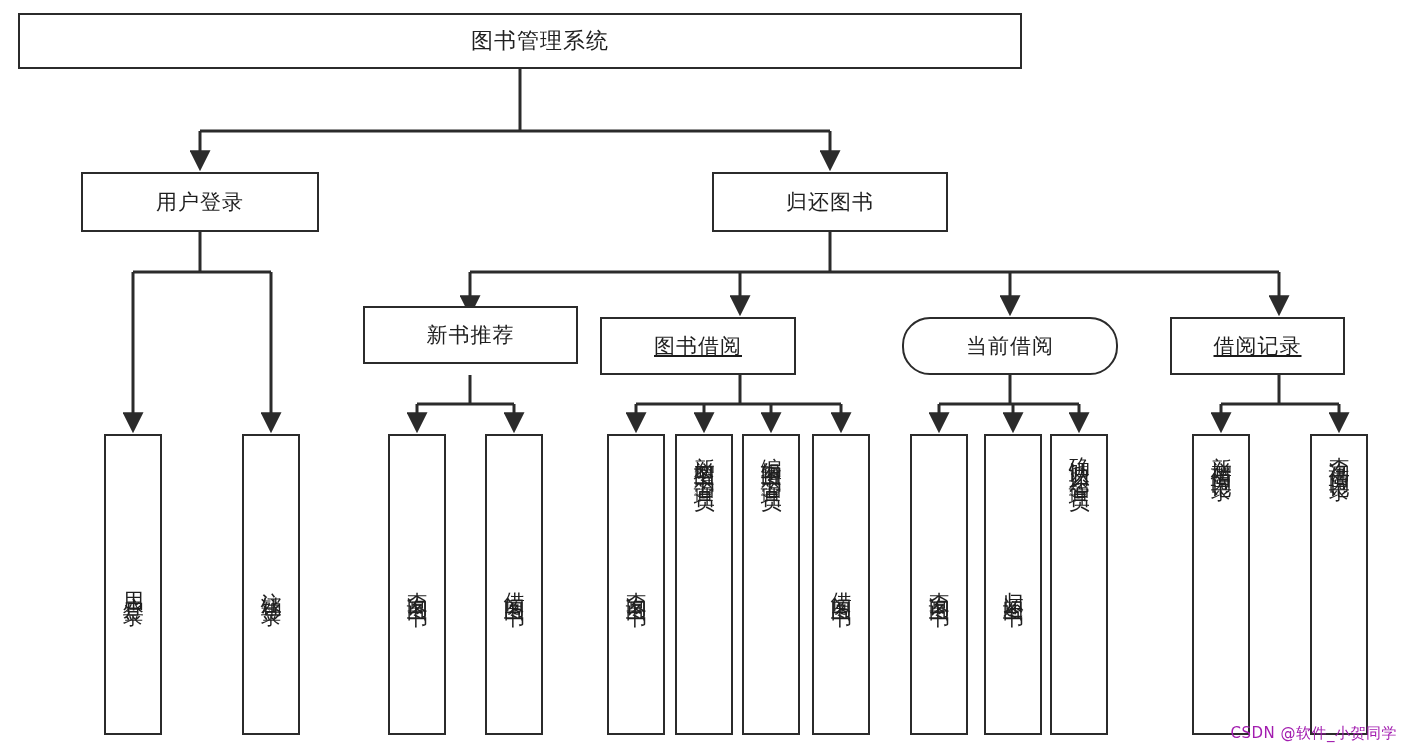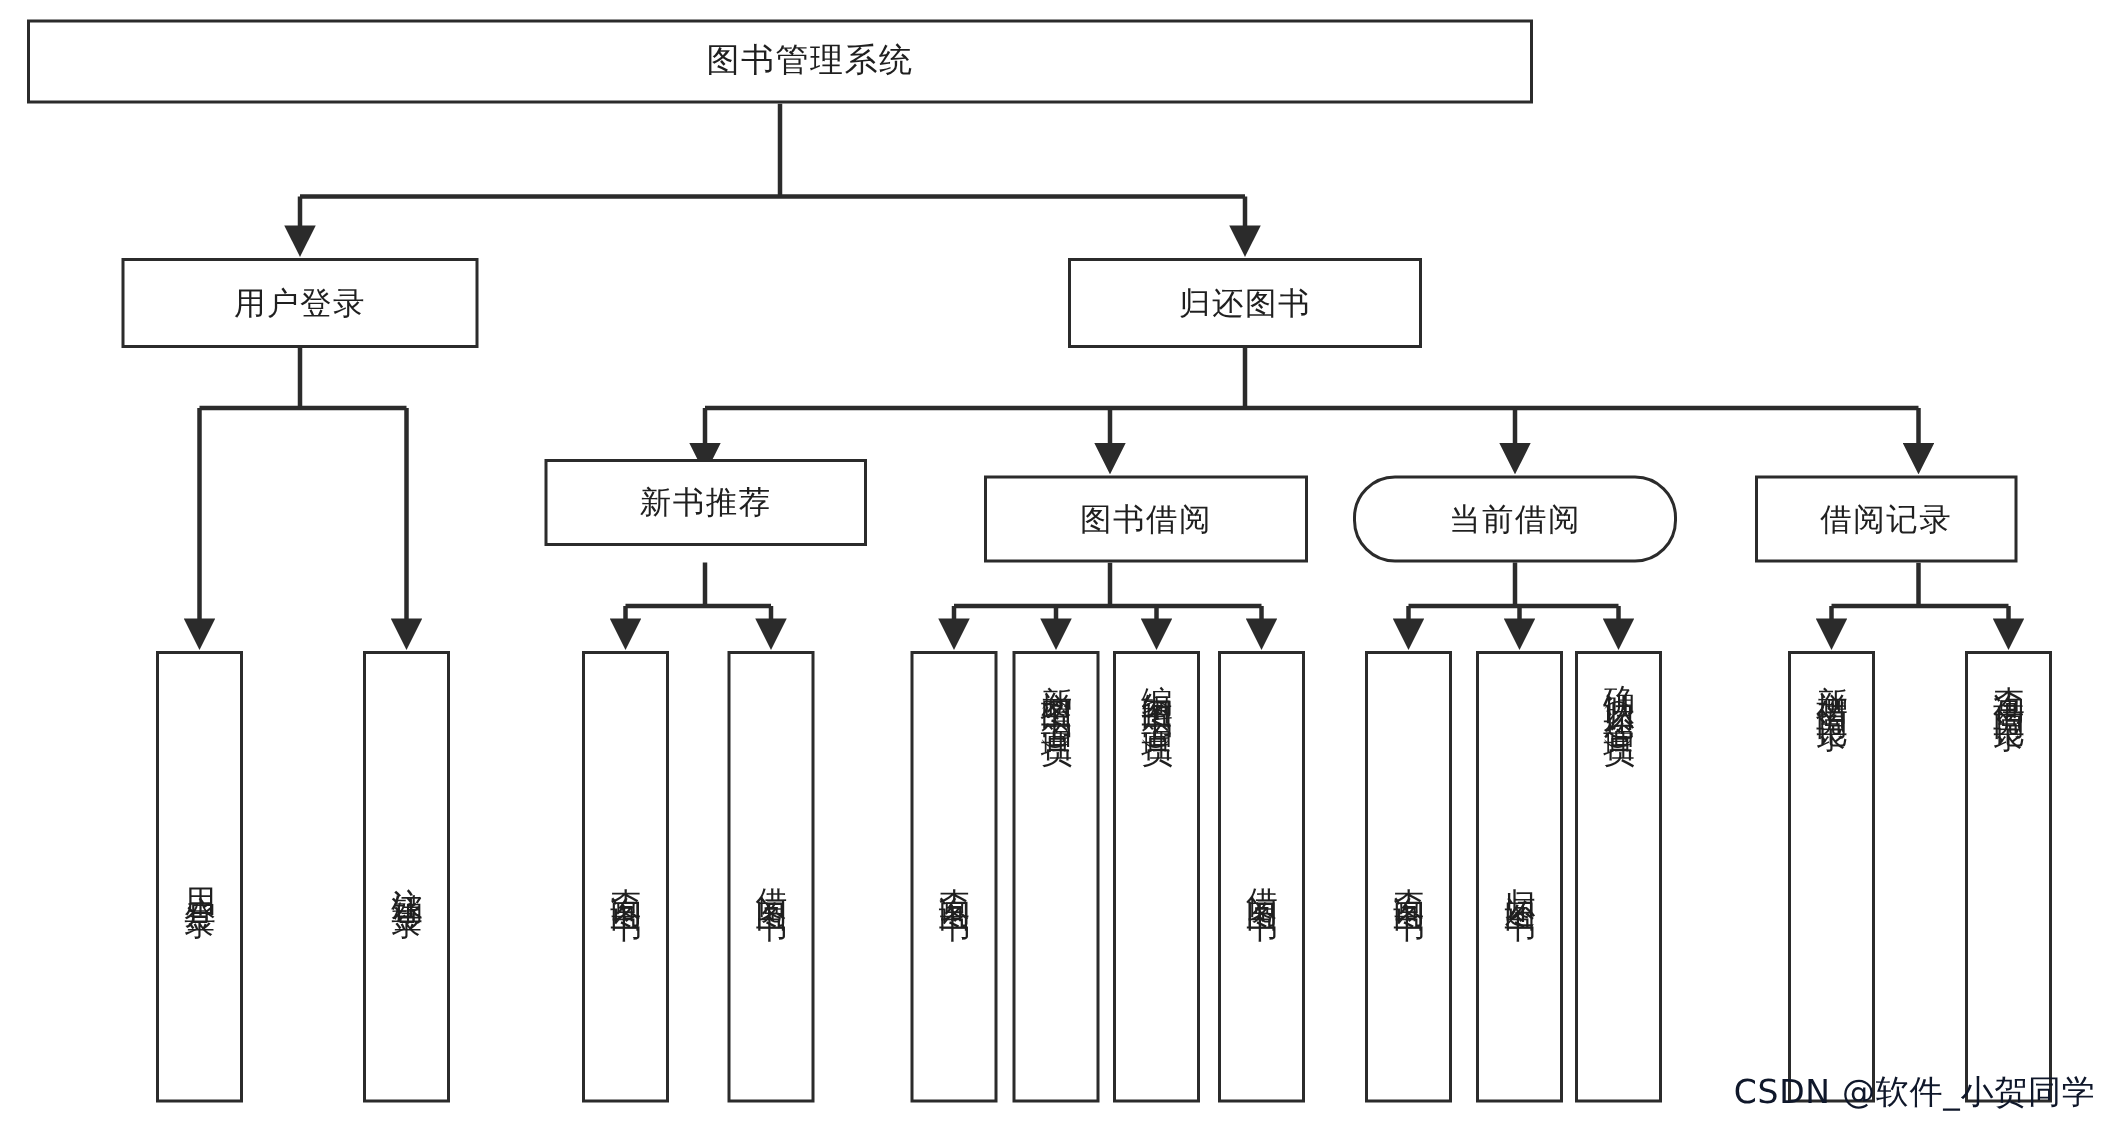--- a/index.html
+++ b/index.html
@@ -60,22 +60,22 @@
     max-height:100%;
   }
   .node.leaf.center-v{
     align-items:center;
     padding-top:0;
   }
   .watermark{
     position:absolute;
     right:8px;
     bottom:4px;
-    font-size:22px;
-    color:#0f172a;
+    font-size:15px;
+    color:#a21caf;
     letter-spacing:0.5px;
     white-space:nowrap;
     z-index:5;
     font-family:"DejaVu Sans","Liberation Sans",sans-serif;
   }
 </style>
 </head>
 <body>
 
 <div id="canvas">
@@ -137,27 +137,27 @@
   <div class="node" id="node-user_login" style="left: 81px; top: 172px; width: 238px; height: 60px;">
     <span class="label">用户登录</span>
   </div>
   <div class="node" id="node-book_manage" style="left: 712px; top: 172px; width: 236px; height: 60px;">
     <span class="label">归还图书</span>
   </div>
 
   <div class="node" id="node-new_book_rec" style="left: 363px; top: 306px; width: 215px; height: 58px;">
     <span class="label">新书推荐</span>
   </div>
-  <div class="node" id="node-book_borrow" style="left: 656px; top: 317px; width: 216px; height: 58px;">
+  <div class="node" id="node-book_borrow" style="left: 600px; top: 317px; width: 196px; height: 58px; text-decoration: underline;">
     <span class="label">图书借阅</span>
   </div>
   <div class="node" id="node-current_borrow" style="left: 902px; top: 317px; width: 216px; height: 58px; border-radius: 28px;">
     <span class="label">当前借阅</span>
   </div>
-  <div class="node" id="node-borrow_record" style="left: 1170px; top: 317px; width: 175px; height: 58px;">
+  <div class="node" id="node-borrow_record" style="left: 1170px; top: 317px; width: 175px; height: 58px; text-decoration: underline;">
     <span class="label">借阅记录</span>
   </div>
 
   <div id="leaf-host">
       <div class="node leaf center-v" id="leaf-user-login" style="left: 104px; top: 434px; width: 58px; height: 301px;">
         <span class="label">用户登录</span>
       </div>
       <div class="node leaf center-v" id="leaf-logout" style="left: 242px; top: 434px; width: 58px; height: 301px;">
         <span class="label">注销登录</span>
       </div>

